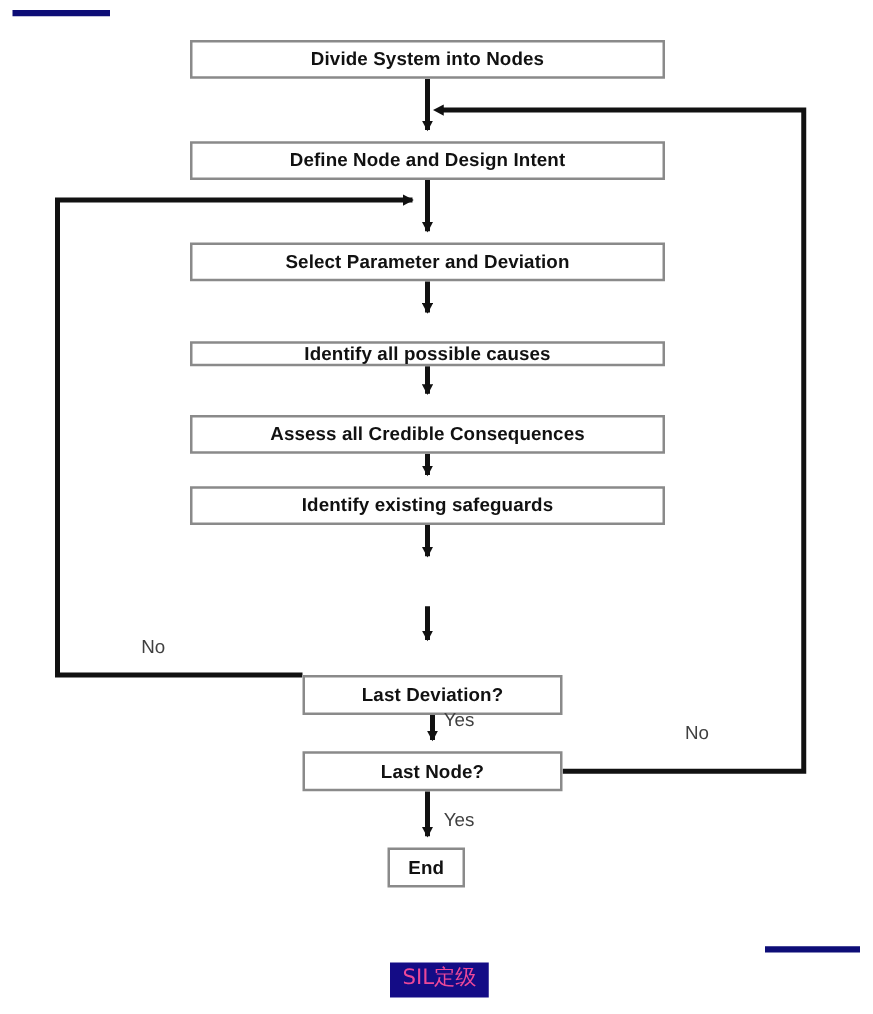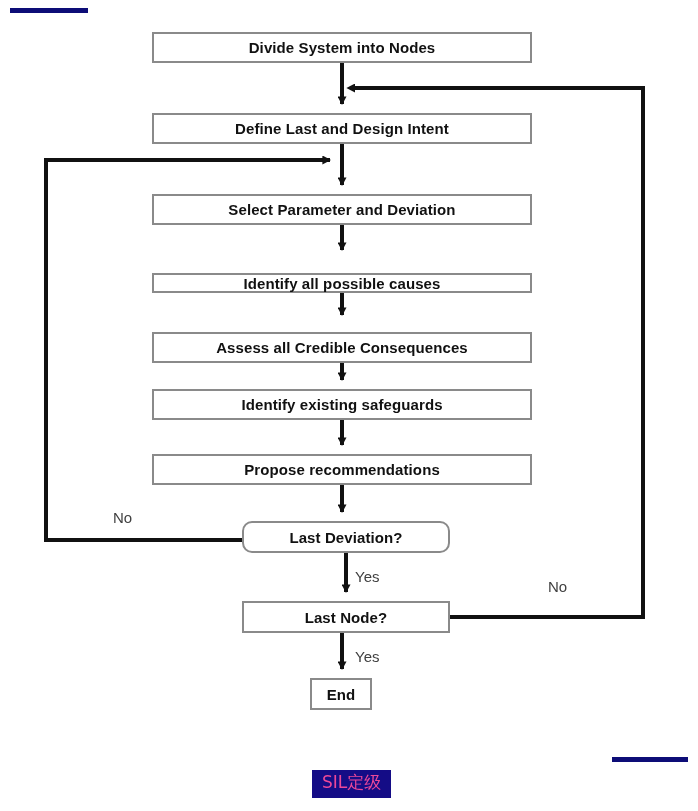--- a/index.html
+++ b/index.html
@@ -105,44 +105,41 @@
 
       <polyline points="450,617 643,617 643,88 354,88" marker-end="url(#arrow-left)"></polyline>
     </g>
   </svg>
 
   <div class="node-box" style="left:152px; top:32px; width:380px; height:31px;">
     <span>Divide System into Nodes</span>
   </div>
 
   <div class="node-box" style="left:152px; top:113px; width:380px; height:31px;">
-    <span>Define Last and Design Intent</span>
+    <span>Define Node and Design Intent</span>
   </div>
 
   <div class="node-box" style="left:152px; top:194px; width:380px; height:31px;">
     <span>Select Parameter and Deviation</span>
   </div>
 
   <div class="node-box" style="left:152px; top:273px; width:380px; height:20px;">
     <span>Identify all possible causes</span>
   </div>
 
   <div class="node-box" style="left:152px; top:332px; width:380px; height:31px;">
     <span>Assess all Credible Consequences</span>
   </div>
 
   <div class="node-box" style="left:152px; top:389px; width:380px; height:31px;">
     <span>Identify existing safeguards</span>
   </div>
 
-  <div class="node-box" style="left:152px; top:454px; width:380px; height:31px;">
-    <span>Propose recommendations</span>
-  </div>
 
-  <div class="node-box" style="left:242px; top:521px; width:208px; height:32px;border-radius:10px;">
+  <div class="node-box" style="left:242px; top:540px; width:208px; height:32px;">
     <span>Last Deviation?</span>
   </div>
 
   <div class="node-box" style="left:242px; top:601px; width:208px; height:32px;">
     <span>Last Node?</span>
   </div>
 
   <div class="node-box small" style="left:310px; top:678px; width:62px; height:32px;">
     <span>End</span>
   </div>

